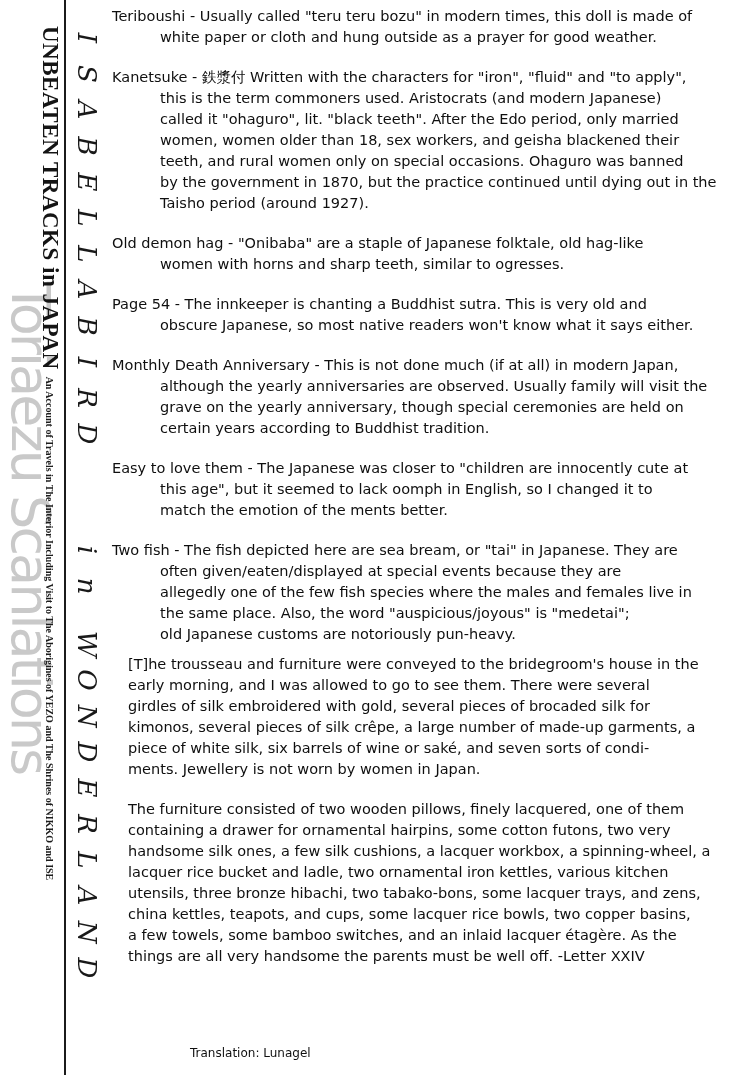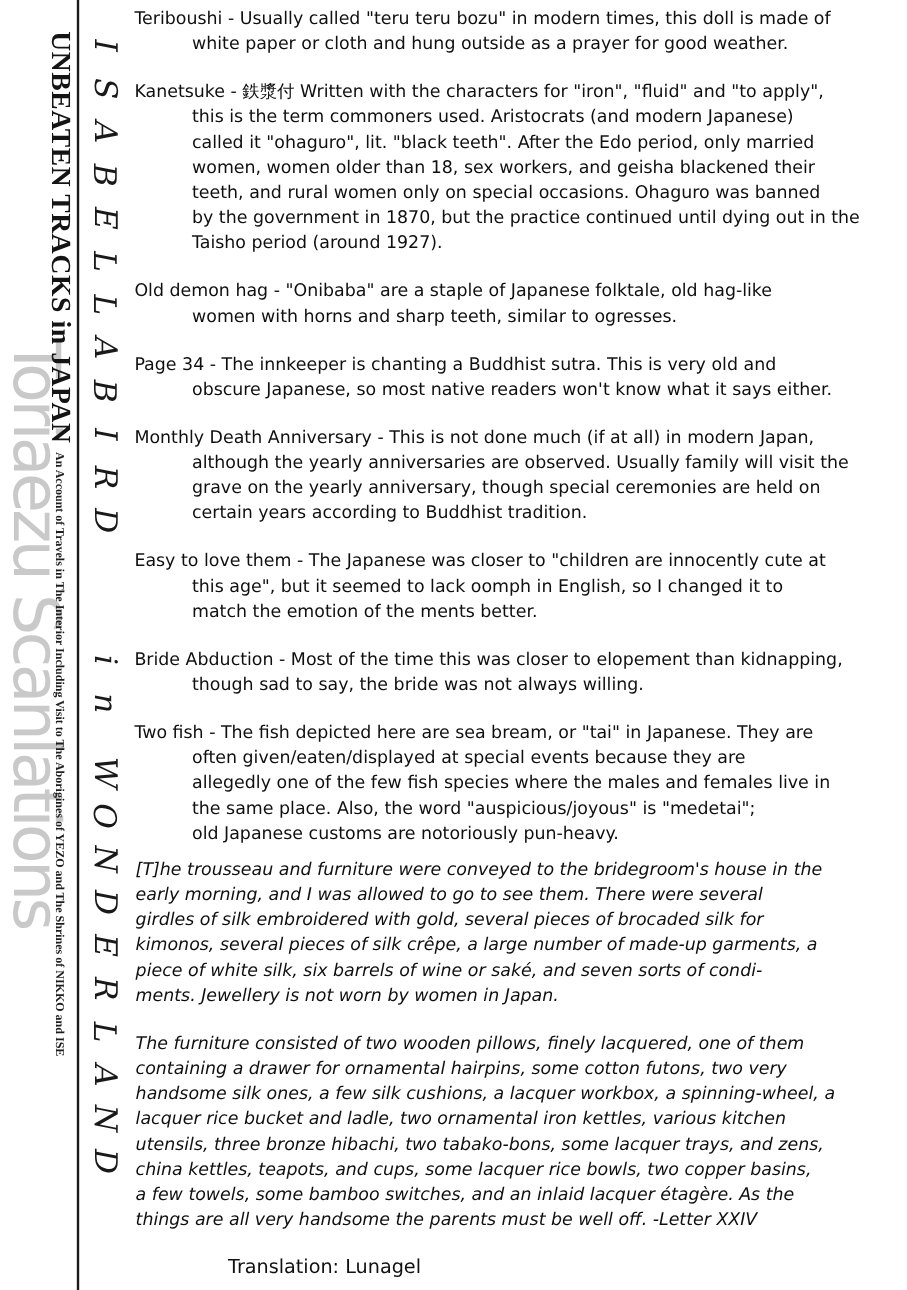--- a/index.html
+++ b/index.html
@@ -30,26 +30,26 @@
       font-family:"DejaVu Serif","Liberation Serif",serif;font-style:italic;
       font-size:26px;color:#191919;transform:rotate(90deg);}
   .gap-lg{height:80px;}
   .gap-sm{height:22px;}
   
   .main{
     position:absolute;left:112px;top:6px;width:640px;
     font-family:"DejaVu Sans",sans-serif;font-size:14.5px;line-height:21px;color:#0f0f0f;
   }
   .note{margin:0 0 19px 0;white-space:pre-line;padding-left:48px;text-indent:-48px;}
-  .quote{margin:0 0 19px 1px;white-space:pre-line;font-style:italic;}
+  .quote{margin:0 0 19px 16px;white-space:pre-line;}
   .q1{margin-top:-10px;}
   
   .footer{
     position:absolute;left:190px;top:1046px;display:flex;gap:30px;
-    font-family:"DejaVu Sans",sans-serif;font-size:16px;color:#101010;white-space:nowrap;text-align:center;
+    font-family:"DejaVu Sans",sans-serif;font-size:12px;color:#101010;white-space:nowrap;text-align:center;
   }
 </style>
 </head>
 <body>
 
 <div class="watermark">Toriaezu Scanlations</div>
 
 <div class="booktitle">
   <span class="bt-main">UNBEATEN TRACKS in JAPAN</span>
   <span class="bt-sub">An Account of Travels in The Interior Including Visit to The Aborigines of YEZO and The Shrines of NIKKO and ISE</span>
@@ -91,31 +91,29 @@
 white paper or cloth and hung outside as a prayer for good weather.</p>
   <p class="note">Kanetsuke - 鉄漿付 Written with the characters for "iron", "fluid" and "to apply",
 this is the term commoners used. Aristocrats (and modern Japanese)
 called it "ohaguro", lit. "black teeth". After the Edo period, only married
 women, women older than 18, sex workers, and geisha blackened their
 teeth, and rural women only on special occasions. Ohaguro was banned
 by the government in 1870, but the practice continued until dying out in the
 Taisho period (around 1927).</p>
   <p class="note">Old demon hag - "Onibaba" are a staple of Japanese folktale, old hag-like
 women with horns and sharp teeth, similar to ogresses.</p>
-  <p class="note">Page 34 - The innkeeper is chanting a Buddhist sutra. This is very old and
+  <p class="note">Page 54 - The innkeeper is chanting a Buddhist sutra. This is very old and
 obscure Japanese, so most native readers won't know what it says either.</p>
   <p class="note">Monthly Death Anniversary - This is not done much (if at all) in modern Japan,
 although the yearly anniversaries are observed. Usually family will visit the
 grave on the yearly anniversary, though special ceremonies are held on
 certain years according to Buddhist tradition.</p>
   <p class="note">Easy to love them - The Japanese was closer to "children are innocently cute at
 this age", but it seemed to lack oomph in English, so I changed it to
 match the emotion of the ments better.</p>
-  <p class="note">Bride Abduction - Most of the time this was closer to elopement than kidnapping,
-though sad to say, the bride was not always willing.</p>
   <p class="note">Two fish - The fish depicted here are sea bream, or "tai" in Japanese. They are
 often given/eaten/displayed at special events because they are
 allegedly one of the few fish species where the males and females live in
 the same place. Also, the word "auspicious/joyous" is "medetai";
 old Japanese customs are notoriously pun-heavy.</p>
   <p class="quote q1">[T]he trousseau and furniture were conveyed to the bridegroom's house in the
 early morning, and I was allowed to go to see them.  There were several
 girdles of silk embroidered with gold, several pieces of brocaded silk for
 kimonos, several pieces of silk crêpe, a large number of made-up garments, a
 piece of white silk, six barrels of wine or saké, and seven sorts of condi-

